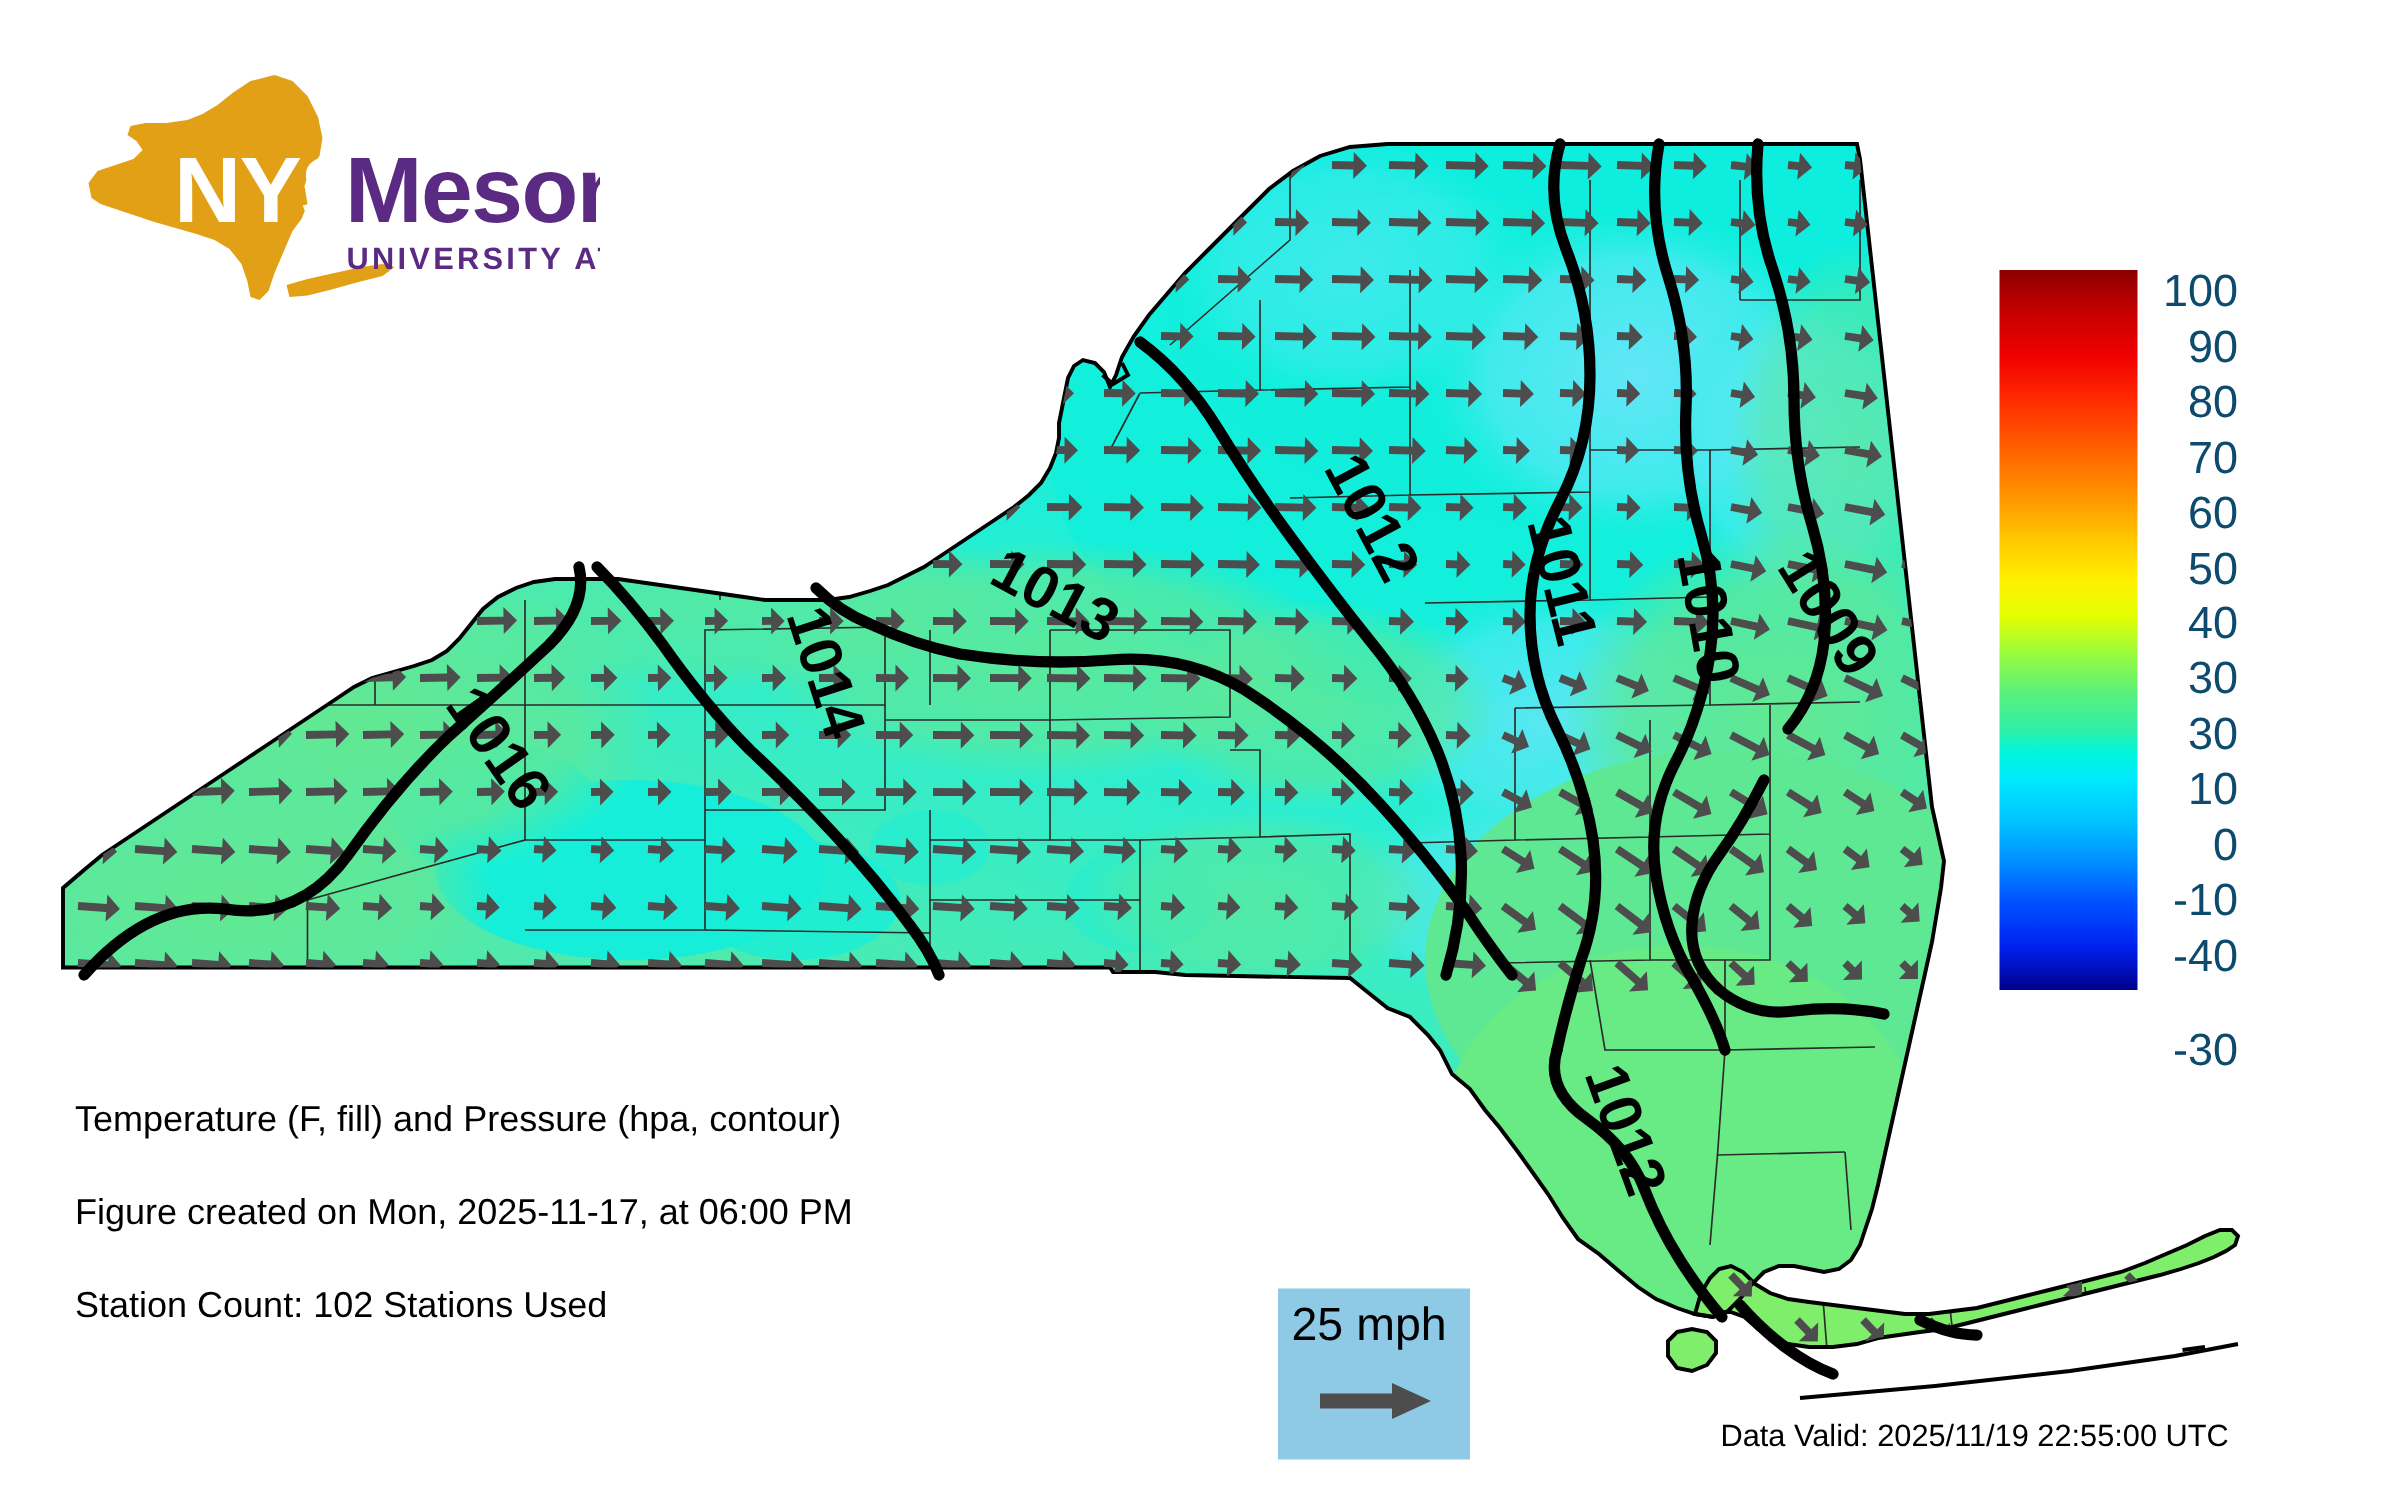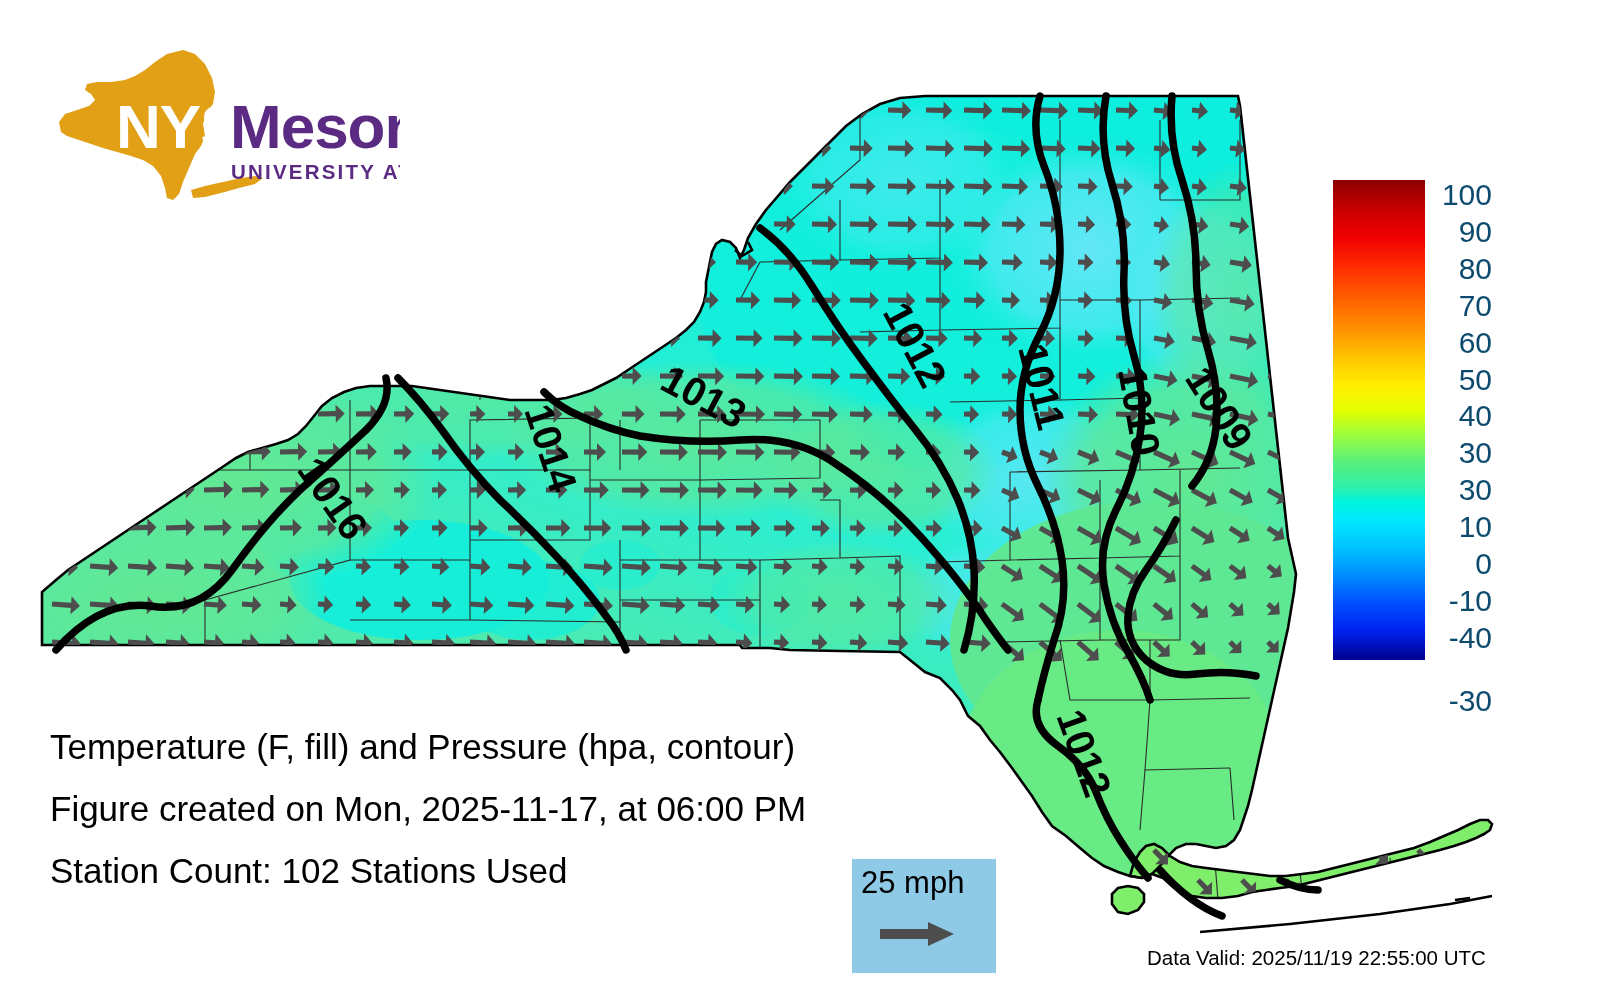--- a/index.html
+++ b/index.html
@@ -37,25 +37,25 @@
       #ff9100 31%, #ffc400 37%, #fff000 43%, #e4ff00 48%,
       #9dfc3a 53%, #56f07e 59%, #2ef0a8 64%, #00f5dd 67%,
       #00e8ff 71%, #00c0ff 77%, #0090ff 82%, #0050ff 88%,
       #0020f0 94%, #00008b 100%);}
   #cbticks{position:absolute;left:1430px;top:160px;width:120px;height:520px;}
   .cbtick{position:absolute;right:58px;font-size:30px;line-height:30px;
           color:#0c4a6e;text-align:right;white-space:nowrap;}
 
   
   #footer{position:absolute;left:50px;top:716px;width:800px;}
-  .ftline{font-size:35px;line-height:62px;color:#000;white-space:nowrap;}
+  .ftline{font-size:24px;line-height:62px;color:#000;white-space:nowrap;}
 
   
   #windlegend{position:absolute;left:852px;top:859px;width:128px;height:114px;
-              background:#8ECAE6;padding-left:16px;}
+              background:#8ECAE6;}
   #windlegend .wl-text{position:absolute;left:9px;top:4px;font-size:31px;
                        line-height:40px;color:#000;white-space:nowrap;}
   #windlegend .wl-arrow{position:absolute;left:28px;top:62px;}
 
   
   #datavalid{position:absolute;left:1147px;top:946px;font-size:20.5px;
              color:#000;white-space:nowrap;}
 </style>
 </head>
 <body>

